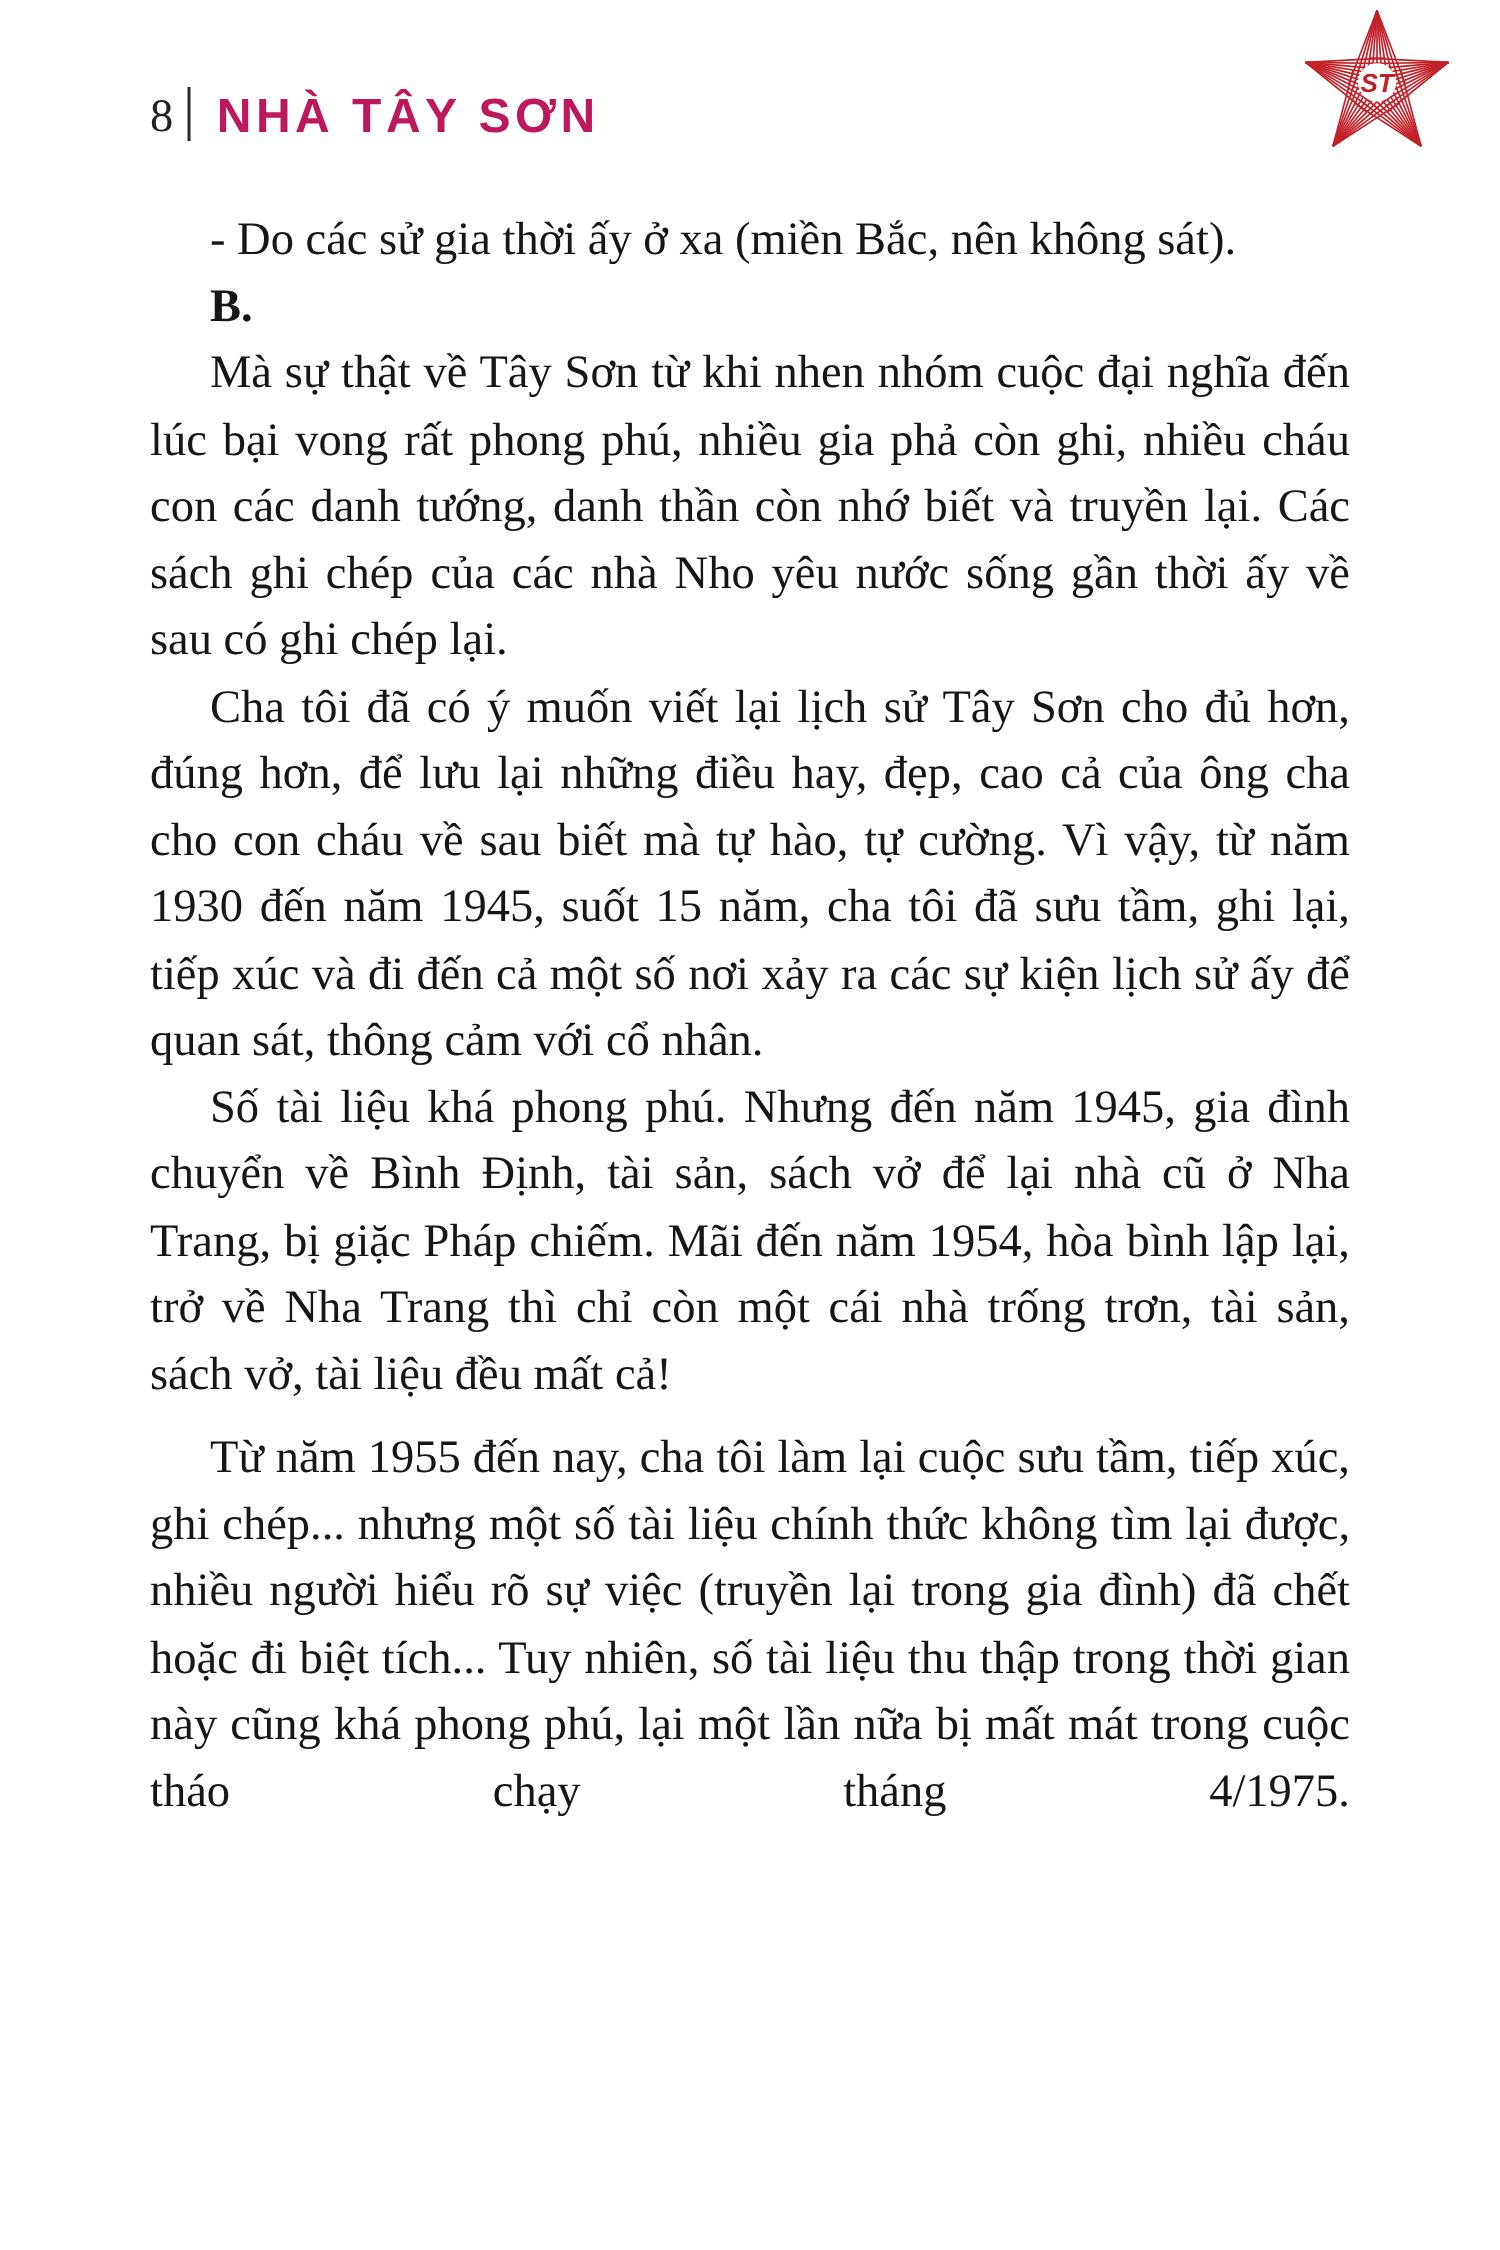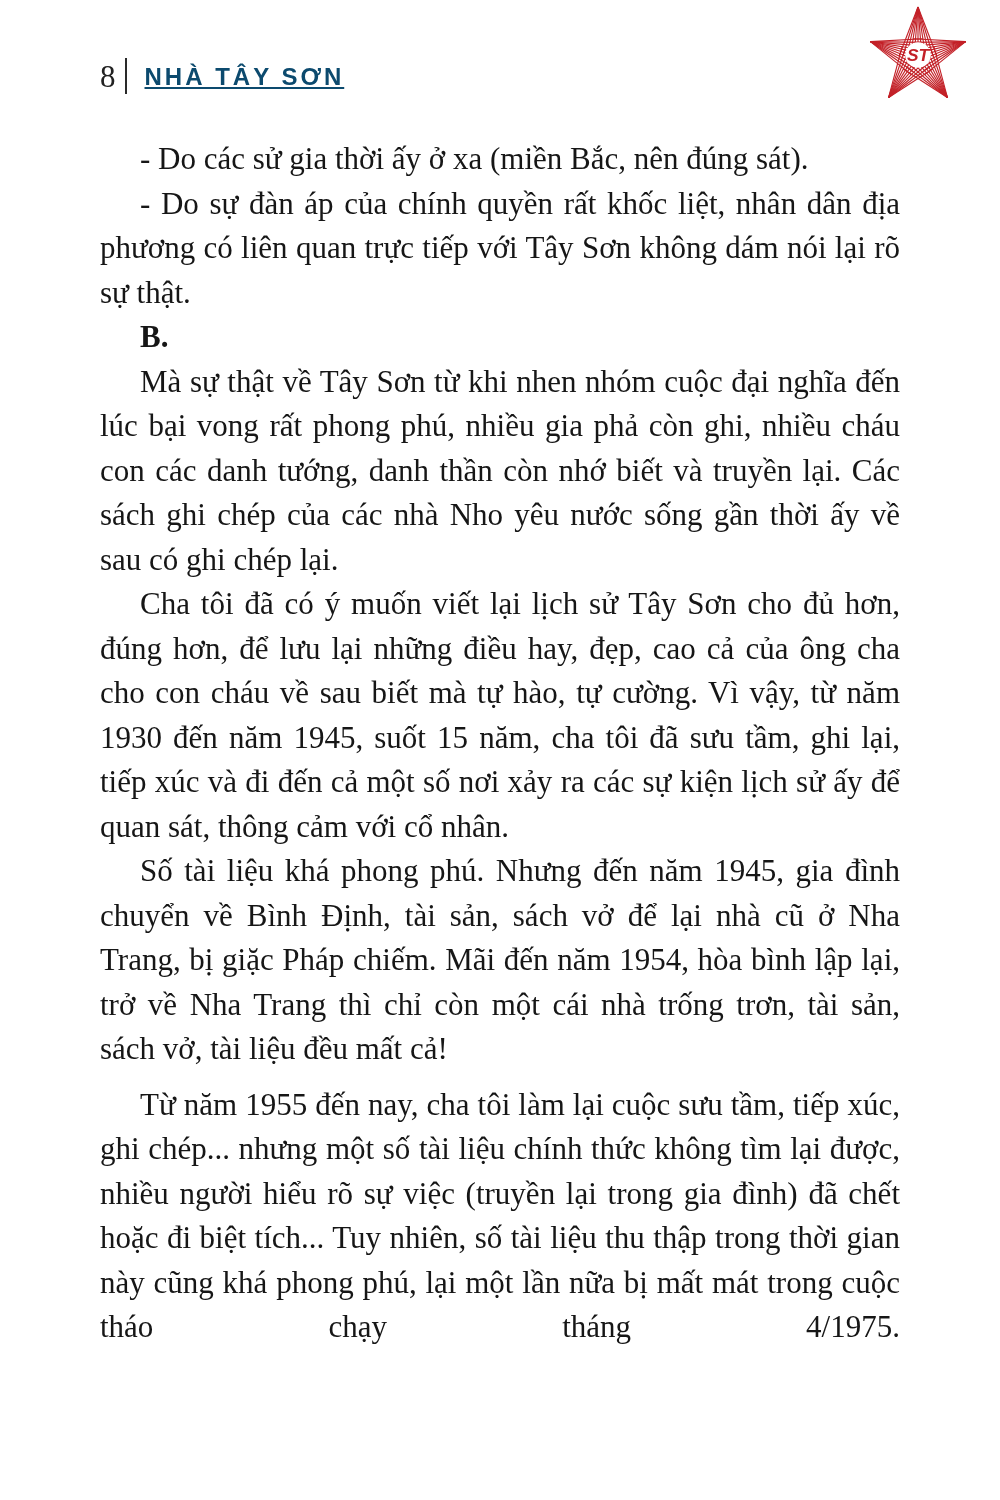--- a/index.html
+++ b/index.html
@@ -35,27 +35,26 @@
     line-height: 1;
   }
   .head-divider {
     width: 2px;
     height: 36px;
     background: #2a2a2a;
     margin: 0 18px 0 9px;
   }
   .book-title {
     font-family: "Liberation Sans", "DejaVu Sans", sans-serif;
-    font-size: 24px;
+    font-size: 32px;
     font-weight: 600;
     letter-spacing: 3px;
-    color: #0c4a6e;
+    color: #be185d;
     line-height: 1;
     padding-top: 2px;
-    text-decoration: underline;
   }
   
   .logo-wrap {
     position: absolute;
     top: 2px;
     right: 31px;
     width: 102px;
     height: 108px;
   }
   .logo-wrap svg { width: 100%; height: 100%; }
@@ -143,22 +142,21 @@
           <line x1="3.40" y1="35.86" x2="52.50" y2="40.13" stroke="#c32128" stroke-width="1.1"></line>
           <line x1="3.40" y1="35.86" x2="53.64" y2="36.61" stroke="#c32128" stroke-width="1.1"></line>
           <line x1="3.40" y1="35.86" x2="54.79" y2="33.09" stroke="#c32128" stroke-width="1.1"></line>
         </g>
       <circle id="logo-core" cx="50" cy="49" r="12.5" fill="#ffffff"></circle>
       <text id="logo-monogram" x="50" y="55" text-anchor="middle" font-family="Liberation Sans, sans-serif" font-size="17" font-weight="bold" font-style="italic" fill="#c32128">ST</text>
     </svg>
   </div>
 
   <div class="body-text">
-    <p>- Do các sử gia thời ấy ở xa (miền Bắc, nên đúng sát).</p>
-    <p>- Do sự đàn áp của chính quyền rất khốc liệt, nhân dân địa phương có liên quan trực tiếp với Tây Sơn không dám nói lại rõ sự thật.</p>
+    <p>- Do các sử gia thời ấy ở xa (miền Bắc, nên không sát).</p>
     <p class="bold">B.</p>
     <p>Mà sự thật về Tây Sơn từ khi nhen nhóm cuộc đại nghĩa đến lúc bại vong rất phong phú, nhiều gia phả còn ghi, nhiều cháu con các danh tướng, danh thần còn nhớ biết và truyền lại. Các sách ghi chép của các nhà Nho yêu nước sống gần thời ấy về sau có ghi chép lại.</p>
     <p>Cha tôi đã có ý muốn viết lại lịch sử Tây Sơn cho đủ hơn, đúng hơn, để lưu lại những điều hay, đẹp, cao cả của ông cha cho con cháu về sau biết mà tự hào, tự cường. Vì vậy, từ năm 1930 đến năm 1945, suốt 15 năm, cha tôi đã sưu tầm, ghi lại, tiếp xúc và đi đến cả một số nơi xảy ra các sự kiện lịch sử ấy để quan sát, thông cảm với cổ nhân.</p>
     <p>Số tài liệu khá phong phú. Nhưng đến năm 1945, gia đình chuyển về Bình Định, tài sản, sách vở để lại nhà cũ ở Nha Trang, bị giặc Pháp chiếm. Mãi đến năm 1954, hòa bình lập lại, trở về Nha Trang thì chỉ còn một cái nhà trống trơn, tài sản, sách vở, tài liệu đều mất cả!</p>
     <p class="justify-last">Từ năm 1955 đến nay, cha tôi làm lại cuộc sưu tầm, tiếp xúc, ghi chép... nhưng một số tài liệu chính thức không tìm lại được, nhiều người hiểu rõ sự việc (truyền lại trong gia đình) đã chết hoặc đi biệt tích... Tuy nhiên, số tài liệu thu thập trong thời gian này cũng khá phong phú, lại một lần nữa bị mất mát trong cuộc tháo chạy tháng 4/1975.</p>
   </div>
 
 </div>
 
 </body></html>

